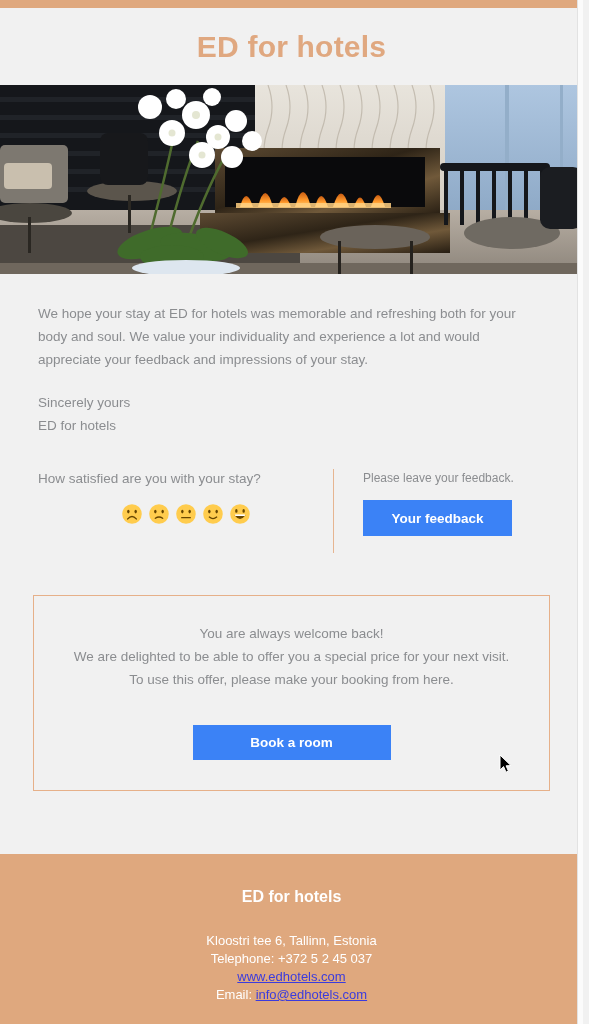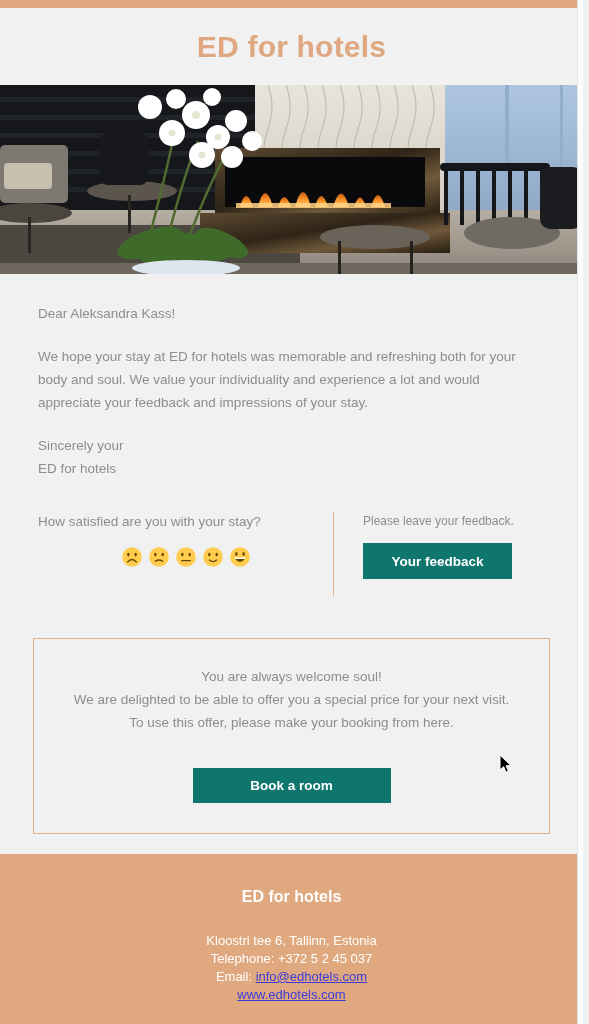--- a/index.html
+++ b/index.html
@@ -42,21 +42,21 @@
     min-height:110px;
   }
   .survey-left { width:295px; text-align:left; padding-top:4px; }
   .survey-q { color:#8b8d90; font-size:13.5px; margin-bottom:17px; }
   .faces { display:flex; justify-content:center; gap:5px; }
   .face { width:22px; height:22px; }
   .divider { width:1px; background:#e6b591; height:84px; margin-top:2px; }
   .survey-right { flex:1; padding-left:29px; padding-top:4px; }
   .fb-label { color:#8b8d90; font-size:12px; margin-bottom:15px; }
   .btn {
-    background:#0f766e; color:#ffffff; border:none;
+    background:#3b82f6; color:#ffffff; border:none;
     font-weight:bold; font-size:13.5px; cursor:pointer;
     font-family:"Liberation Sans", sans-serif;
   }
   .btn-feedback { width:149px; height:36px; }
 
   
   .offer-wrap { padding:42px 33px 0 33px; }
   .offer {
     border:1px solid #e6b089; padding:26px 34px 30px 34px;
     text-align:center; background:#f1f1f1; position:relative;
@@ -224,24 +224,23 @@
           <ellipse cx="196" cy="162" rx="36" ry="13" transform="rotate(10 196 162)"></ellipse>
           <ellipse cx="172" cy="172" rx="32" ry="12"></ellipse>
           <ellipse cx="222" cy="158" rx="28" ry="11" transform="rotate(24 222 158)"></ellipse>
         </g>
         <ellipse cx="186" cy="183" rx="54" ry="8" fill="#dde6ef"></ellipse>
       </g>
     </svg>
   </div>
 
   <div class="letter">
-    <p class="salutation">Dear Aleksandra Kass!</p>
     <p class="para">We hope your stay at ED for hotels was memorable and refreshing both for your body and soul. We value your individuality and experience a lot and would appreciate your feedback and impressions of your stay.</p>
     <p class="signoff">
-      <span>Sincerely your</span><br>
+      <span>Sincerely yours</span><br>
       <span>ED for hotels</span>
     </p>
   </div>
 
   <div class="survey">
     <div class="survey-left">
       <div class="survey-q">How satisfied are you with your stay?</div>
       <div class="faces">
         <svg class="face" viewBox="0 0 36 36">
           <circle cx="18" cy="18" r="16" fill="#ffcc4d"></circle>
@@ -278,35 +277,35 @@
     </div>
     <div class="divider"></div>
     <div class="survey-right">
       <div class="fb-label">Please leave your feedback.</div>
       <button class="btn btn-feedback">Your feedback</button>
     </div>
   </div>
 
   <div class="offer-wrap">
     <div class="offer">
-      <p>You are always welcome soul!</p>
+      <p>You are always welcome back!</p>
       <p class="offer-sub">We are delighted to be able to offer you a special price for your next visit. To use this offer, please make your booking from here.</p>
       <button class="btn btn-book">Book a room</button>
     </div>
   </div>
 
   <div class="footer">
     <div class="footer-brand">ED for hotels</div>
     <div class="footer-line">Kloostri tee 6, Tallinn, Estonia</div>
     <div class="footer-line">Telephone: +372 5 2 45 037</div>
     <div class="footer-line">
+      <a href="#">www.edhotels.com</a>
+    </div>
+    <div class="footer-line">
       <span>Email: </span><a href="#">info@edhotels.com</a>
-    </div>
-    <div class="footer-line">
-      <a href="#">www.edhotels.com</a>
     </div>
   </div>
 
   <div class="scrollbar"></div>
 
   <svg class="cursor" viewBox="0 0 14 20">
     <path d="M1 1 L1 16 L4.6 12.6 L7 18.2 L9.4 17.1 L7.1 11.8 L12 11.6 Z" fill="#000000" stroke="#ffffff" stroke-width="1"></path>
   </svg>
 
 </div>

